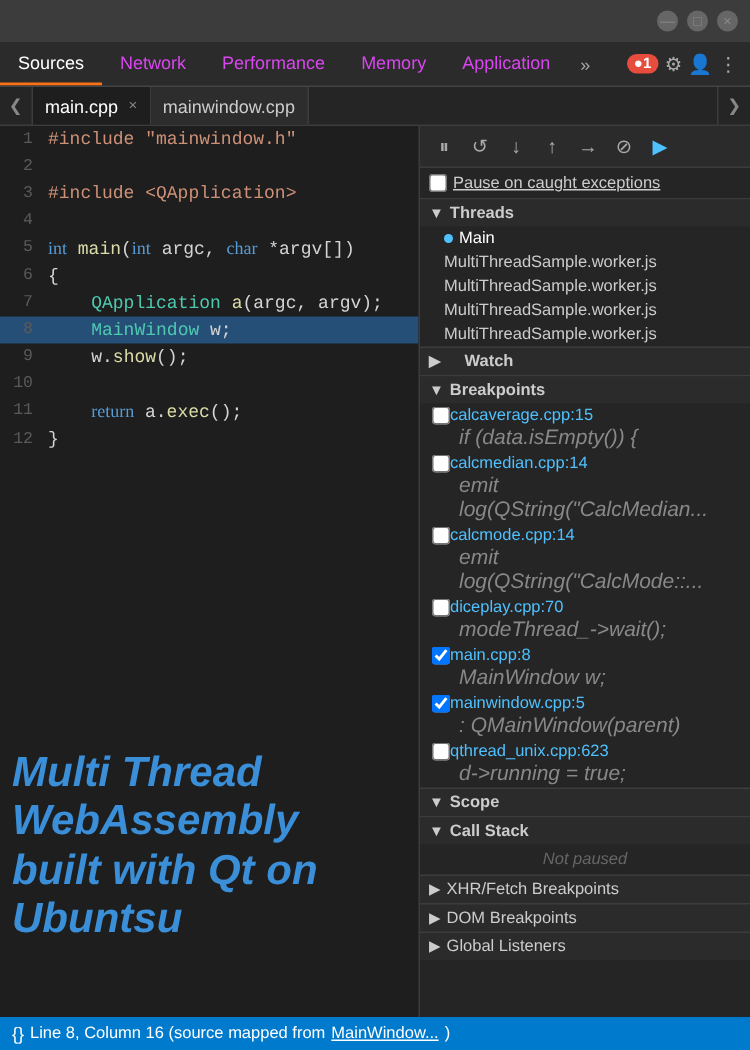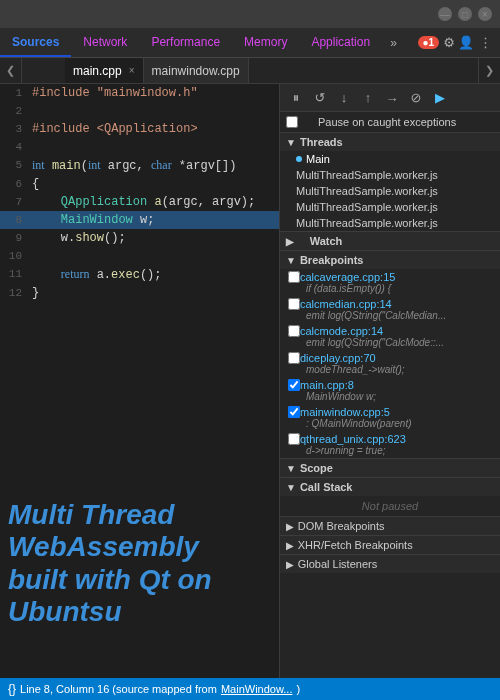--- a/index.html
+++ b/index.html
@@ -51,23 +51,23 @@
       padding: 0 12px;
       display: flex;
       align-items: center;
       color: #d946ef;
       cursor: pointer;
       font-size: 12px;
       white-space: nowrap;
       border-bottom: 2px solid transparent;
     }
     .nav-tab.sources-active {
-      color: #3b82f6;
-      border-bottom: 2px solid #1d4ed8;
-      font-weight: 700;
+      color: #ffffff;
+      border-bottom: 2px solid #f97316;
+      font-weight: 400;
     }
     .nav-more {
       padding: 0 8px;
       display: flex;
       align-items: center;
       color: #aaa;
       cursor: pointer;
     }
     .nav-right {
       margin-left: auto;
@@ -110,21 +110,20 @@
       font-size: 12px;
       color: #ccc;
       cursor: pointer;
       background: #2d2d2d;
       border-right: 1px solid #3c3c3c;
       gap: 4px;
     }
     .file-tab.active {
       background: #1e1e1e;
       color: #fff;
-      margin-left: 43px;
     }
     .file-tab .close-x {
       font-size: 10px;
       color: #888;
       margin-left: 3px;
     }
     .file-tab-right {
       width: 22px;
       margin-left: auto;
       display: flex;
@@ -230,24 +229,25 @@
       align-items: center;
       justify-content: center;
       color: #aaa;
       cursor: pointer;
       font-size: 13px;
     }
 
     .checkbox-row {
       display: flex;
       align-items: flex-end;
-      gap: 20px;
+      gap: 4px;
       padding: 4px 6px;
       font-size: 11px;
       color: #ccc;
+      text-decoration: underline;
     }
     .checkbox-row input[type=checkbox] {
       width: 12px;
       height: 12px;
     }
 
     
     .section {
       border-top: 1px solid #3c3c3c;
     }
@@ -301,21 +301,21 @@
       width: 12px;
       height: 12px;
       flex-shrink: 0;
     }
     .bp-name {
       color: #4fc1ff;
       font-size: 11px;
     }
     .bp-condition {
       color: #888;
-      font-size: 10px;
+      font-size: 14px;
       padding-left: 18px;
       font-style: italic;
     }
 
     
     .collapsed-section {
       display: flex;
       align-items: center;
       padding: 3px 6px;
       cursor: pointer;
@@ -599,26 +599,26 @@
     <div class="section">
       <div class="section-header">
         <span class="arrow down"></span>
         <span>Call Stack</span>
       </div>
       <div class="call-stack-not-paused">Not paused</div>
     </div>
 
     <div class="xhr-item">
       <span class="arrow right"></span>
-      <span>DOM Breakpoints</span>
+      <span>XHR/Fetch Breakpoints</span>
     </div>
 
     <div class="xhr-item">
       <span class="arrow right"></span>
-      <span>XHR/Fetch Breakpoints</span>
+      <span>DOM Breakpoints</span>
     </div>
 
     <div class="xhr-item">
       <span class="arrow right"></span>
       <span>Global Listeners</span>
     </div>
 
   </div>
 </div>
 

